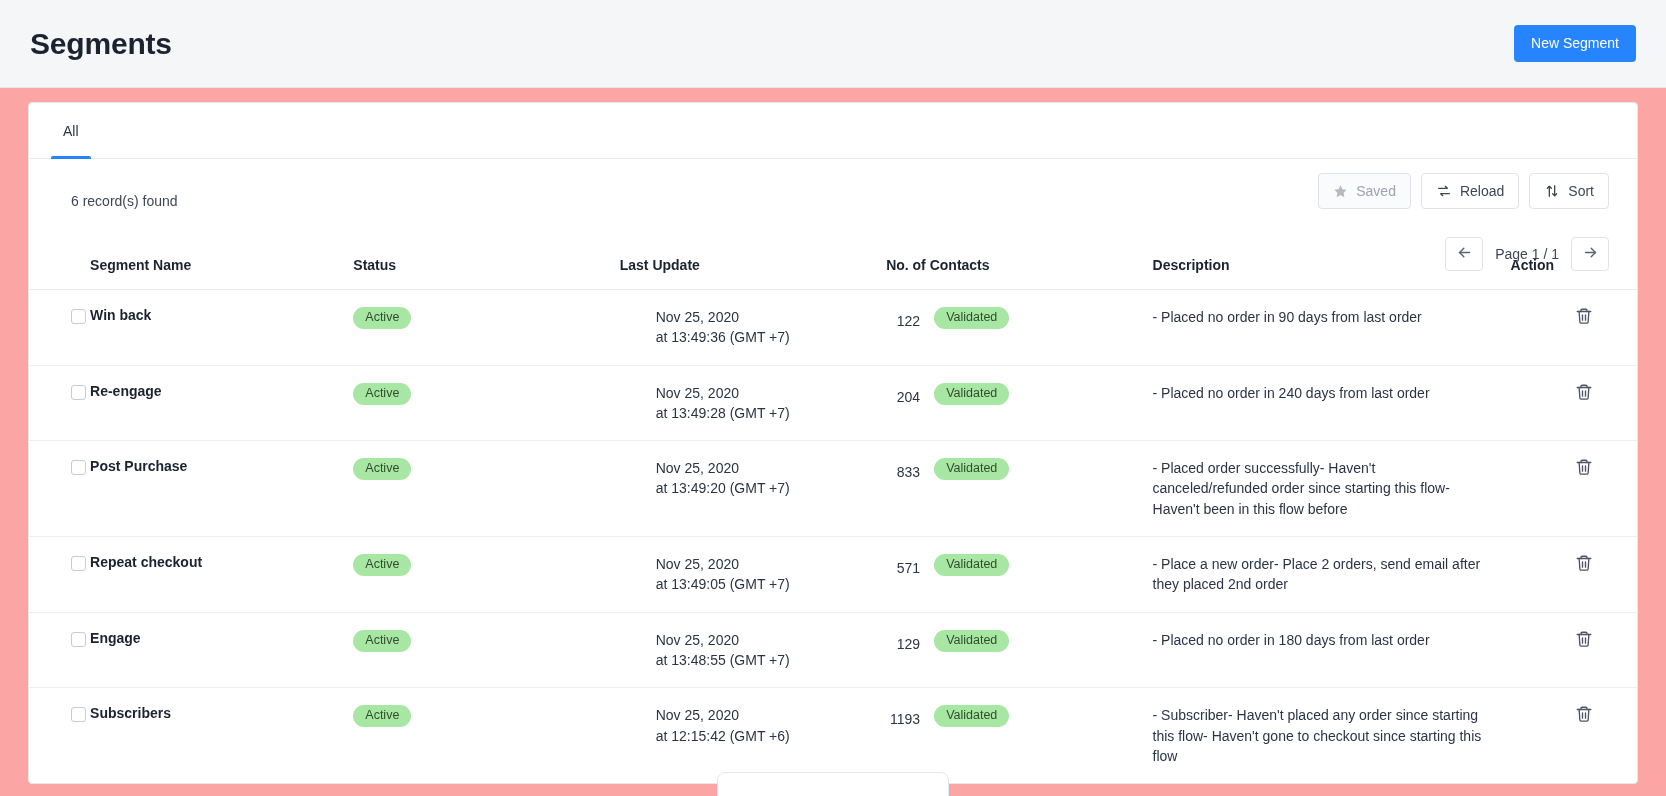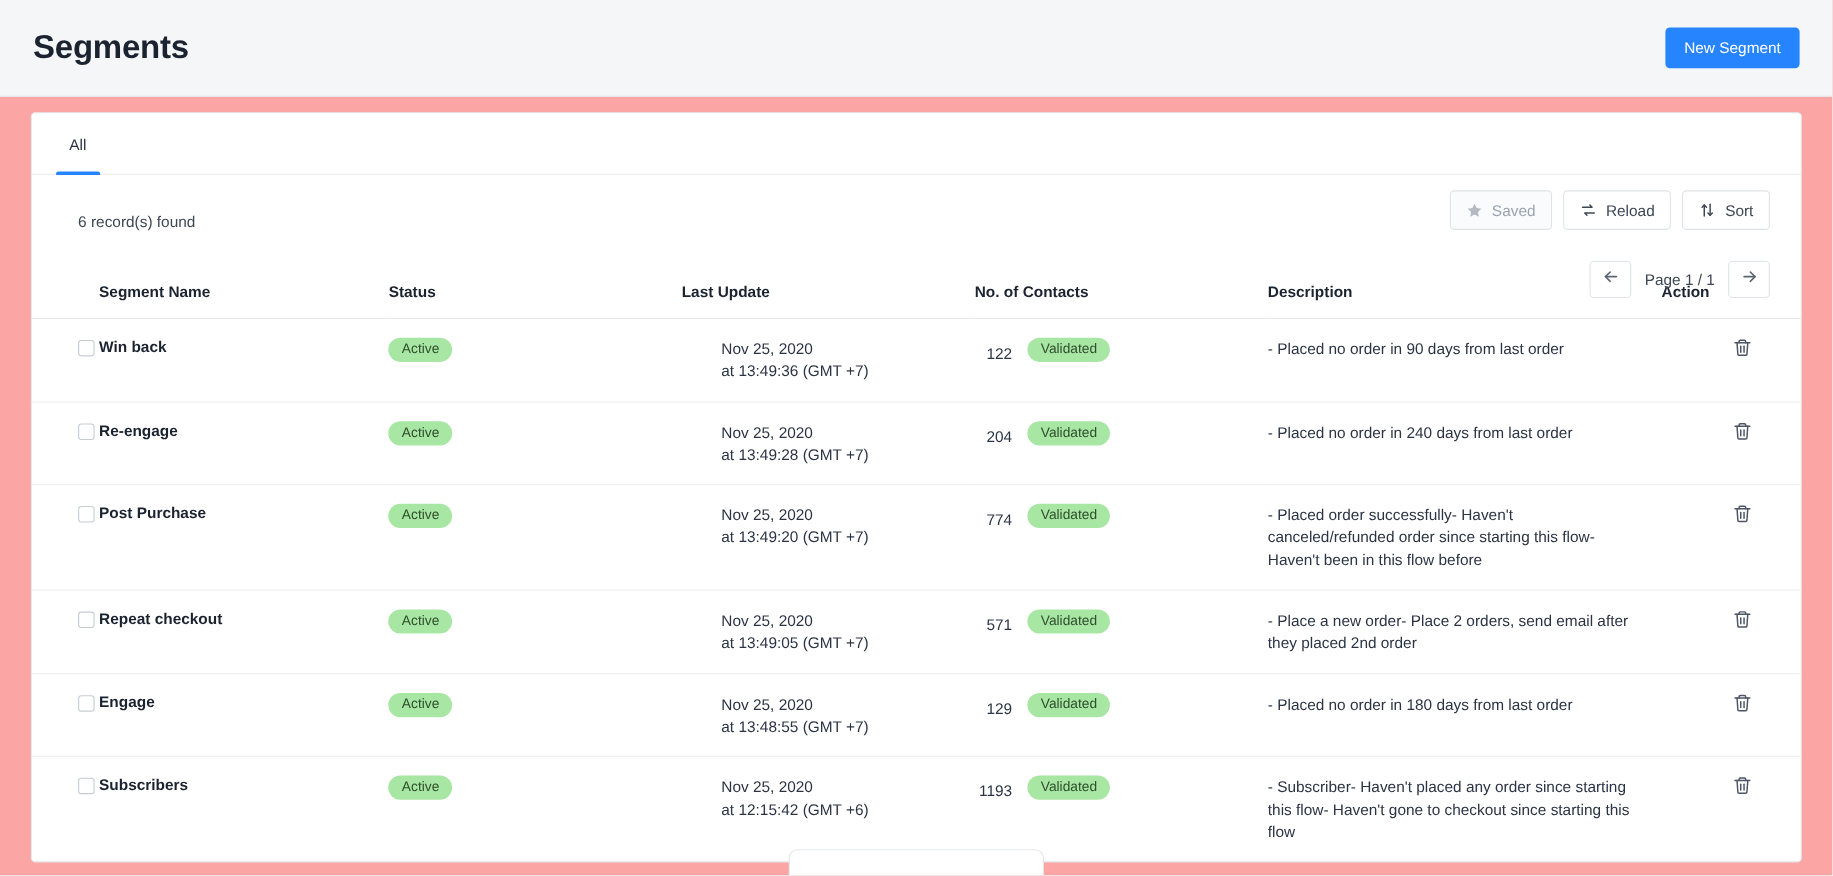--- a/index.html
+++ b/index.html
@@ -415,21 +415,21 @@
               <span class="checkbox"></span>
             </td>
             <td class="col-name"><span class="seg-name">Post Purchase</span></td>
             <td class="col-status"><span class="badge">Active</span></td>
             <td class="col-update">
               <div class="date-line">Nov 25, 2020</div>
               <div class="date-line">at 13:49:20 (GMT +7)</div>
             </td>
             <td class="col-count">
               <div class="contacts-cell">
-                <span class="contacts-num">774</span>
+                <span class="contacts-num">833</span>
                 <span class="badge">Validated</span>
               </div>
             </td>
             <td class="col-desc">
               <div class="desc">- Placed order successfully- Haven't canceled/refunded order since starting this flow- Haven't been in this flow before</div>
             </td>
             <td class="col-action"><button class="trash-btn"><span><svg width="18" height="18" viewBox="0 0 24 24" fill="none" stroke="#4c5566" stroke-width="1.8" stroke-linecap="round" stroke-linejoin="round">
                     <path d="M3 6h18"></path>
                     <path d="M8 6V4.5A1.5 1.5 0 0 1 9.5 3h5A1.5 1.5 0 0 1 16 4.5V6"></path>
                     <path d="M5.5 6l1 14a1.5 1.5 0 0 0 1.5 1.4h8a1.5 1.5 0 0 0 1.5-1.4l1-14"></path>

